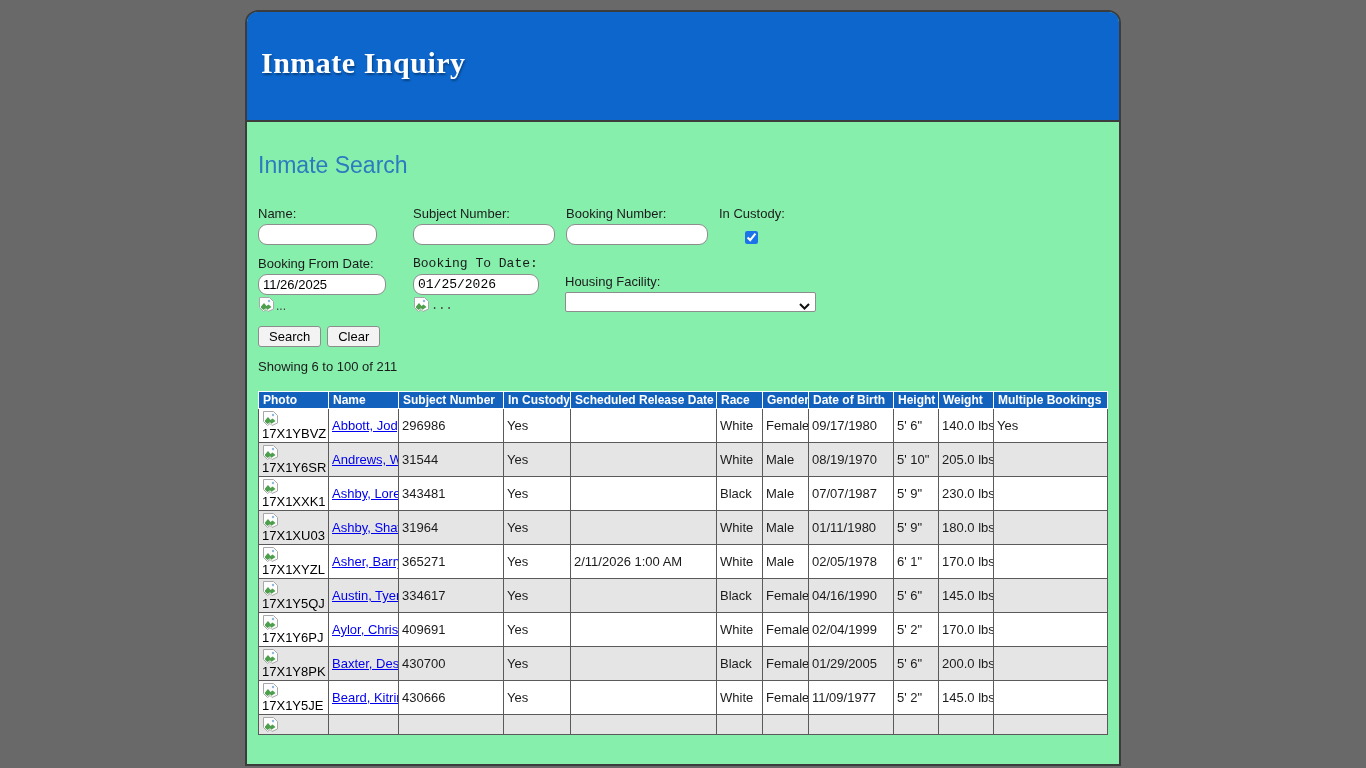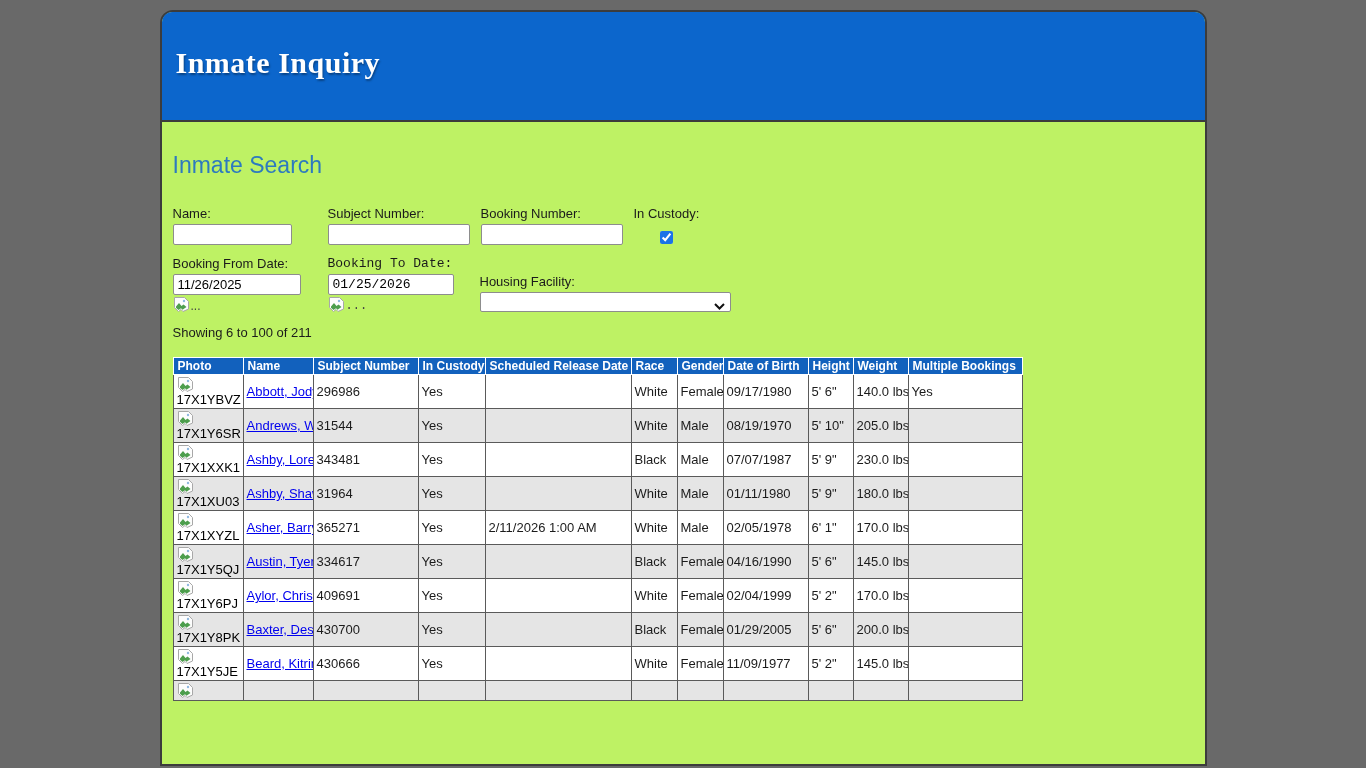--- a/index.html
+++ b/index.html
@@ -4,24 +4,24 @@
 <style>
   * { box-sizing: border-box; }
   html, body { margin:0; padding:0; }
   body {
     width:1366px; height:768px; overflow:hidden;
     background:#696969;
     font-family:"Liberation Sans", sans-serif;
     font-size:13px; color:#1b1b1b;
   }
   .container {
-    width:1047px; margin:10px auto 0;
+    width:876px; margin:10px auto 0;
     border:2px solid #3c3c3c;
     border-radius:13px 13px 0 0;
-    background:#bef264; min-height:756px;
+    background:#86efac; min-height:756px;
   }
   .banner {
     height:110px; background:#0c66cc;
     border-radius:10px 10px 0 0;
     border-bottom:2px solid #3c3c3c;
     display:flex; align-items:center;
   }
   .banner h1 {
     margin:0 0 6px 14px;
     font-family:"Liberation Serif", serif;
@@ -33,21 +33,21 @@
   .search-heading { margin:30px 0 0; font-size:23px; font-weight:400; color:#2d7abf; }
 
   .frow { display:flex; align-items:flex-start; }
   .frow1 { margin-top:27px; }
   .frow2 { margin-top:9px; }
   .fgroup label { display:block; font-size:13px; margin-bottom:3px; }
   .g-name { width:155px; }  .g-subject { width:153px; } .g-booking { width:153px; }
   .g-custody { width:90px; }
   .g-from { width:155px; } .g-to { width:152px;font-family:Liberation Mono, monospace; }
   .ti {
-    height:21px; border:1px solid #8d8d8d; border-radius:2px;
+    height:21px; border:1px solid #8d8d8d; border-radius:9px;
     font-family:inherit; font-size:13px; padding:1px 4px; color:#000; background:#fff;
   }
   .w119 { width:119px; } .w142 { width:142px; } .w128 { width:128px; } .w126 { width:126px; }
   .g-custody input[type=checkbox] { width:13px; height:13px; margin:7px 0 0 26px; accent-color:#1a73e8; }
   .cal { display:flex; align-items:flex-end; gap:1px; margin-top:1px; font-size:12px; color:#444; cursor:pointer; width:40px; }
   .g-housing { margin-top:18px; }
   .selwrap { position:relative; display:inline-block; }
   .selwrap select {
     width:251px; height:20px; border:1px solid #8d8d8d; border-radius:2px;
     background:#fff; appearance:none; -webkit-appearance:none;
@@ -149,20 +149,24 @@
           <select><option></option></select>
           <span class="chev">
             <svg width="11" height="7" viewBox="0 0 11 7">
                 <polyline points="1,1 5.5,5.5 10,1" fill="none" stroke="#111" stroke-width="2"></polyline>
               </svg>
           </span>
         </span>
       </div>
     </div>
 
+    <div class="btnrow">
+      <button>Search</button>
+      <button>Clear</button>
+    </div>
 
     <div class="showing">Showing 6 to 100 of 211</div>
 
     <table class="results">
       <colgroup>
         <col style="width:70px">
           <col style="width:70px">
           <col style="width:105px">
           <col style="width:67px">
         <col style="width:146px">

